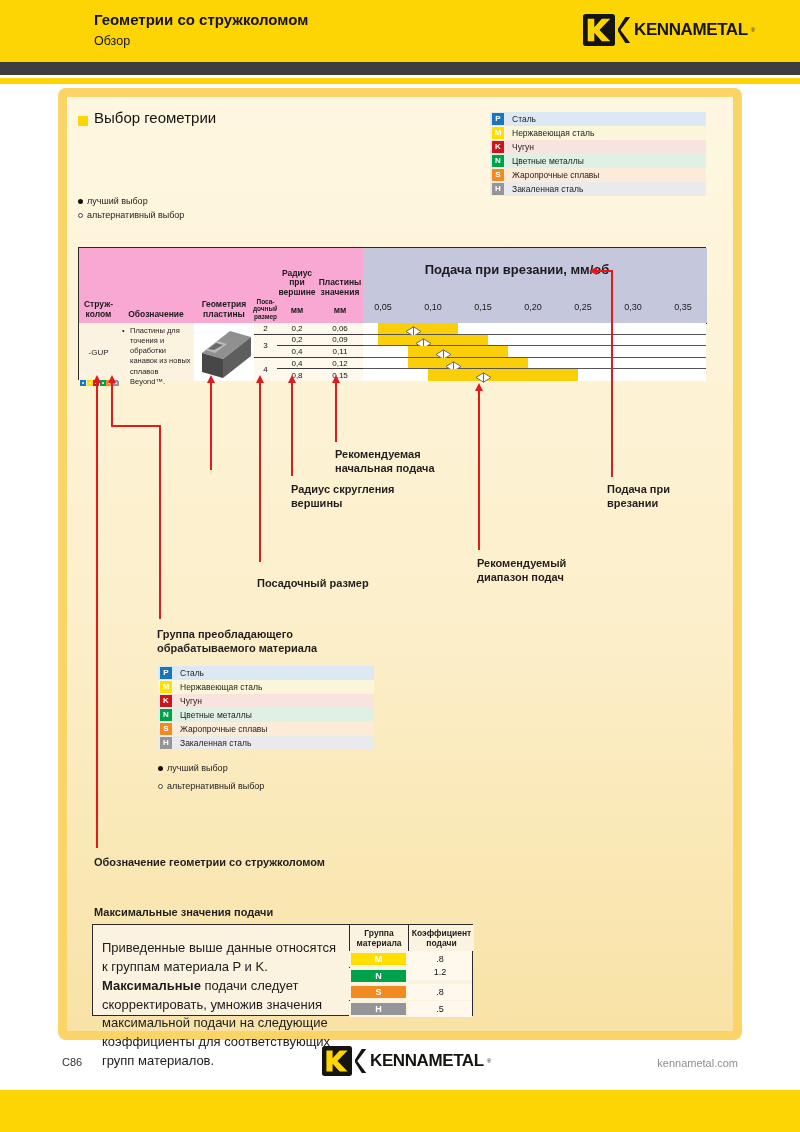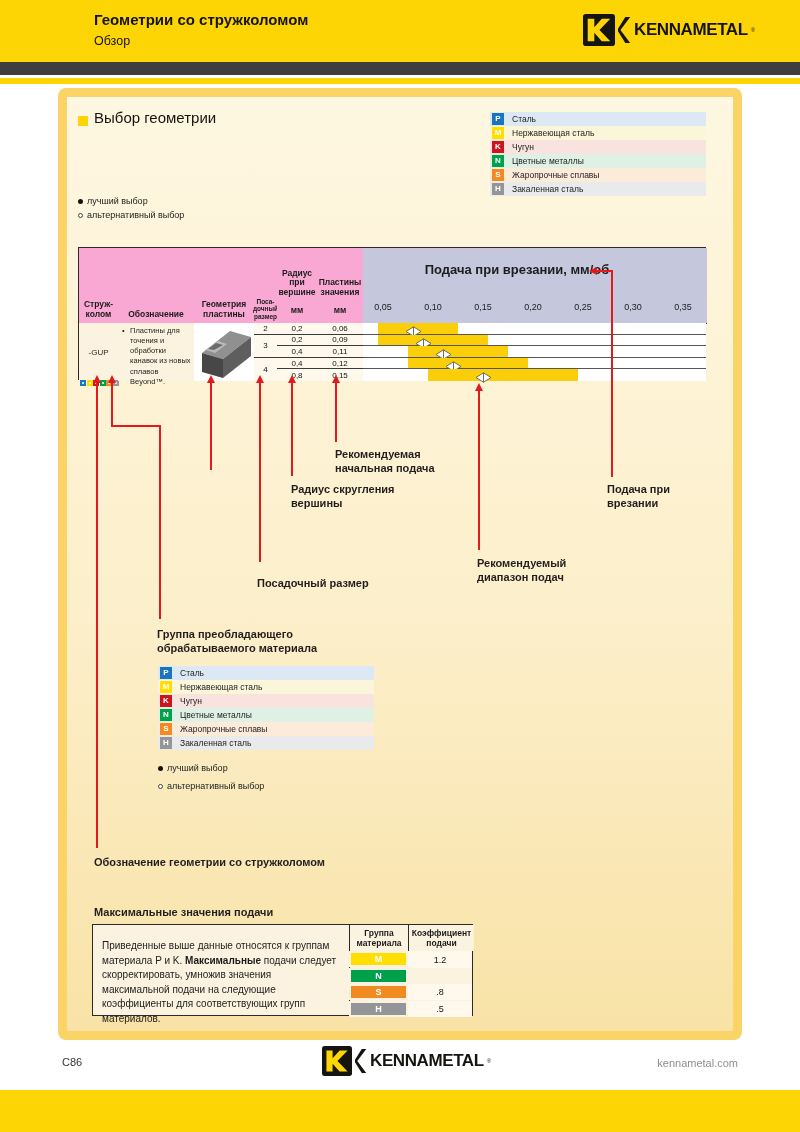--- a/index.html
+++ b/index.html
@@ -67,21 +67,21 @@
             border-right:8px solid var(--annotation_red);z-index:6;}
   .ann{position:absolute;font-size:11px;font-weight:bold;line-height:1.25;color:var(--text_dark);z-index:6;}
 
   
   .gup-sq{display:inline-block;width:6px;height:6px;margin-right:0.5px;position:relative;}
   .gup-sq i{position:absolute;left:2px;top:2px;width:2px;height:2px;background:#fff;border-radius:50%;}
 
   
   .mf-table{left:92px;top:924px;width:381px;height:92px;border:1.5px solid #2a2a2a;background:var(--cream_cell);}
   .mf-note{position:absolute;left:0;top:0;width:256px;height:92px;padding:14px 8px 0 9px;
-           font-size:10px;line-height:1.45;color:#1c1c1c;}
+           font-size:13px;line-height:1.45;color:#1c1c1c;}
   .mf-h{position:absolute;background:var(--cream_cell);font-size:8.5px;font-weight:bold;text-align:center;
         display:flex;align-items:center;justify-content:center;line-height:1.2;color:#1c1c1c;}
   .mf-code{position:absolute;left:256px;width:59px;height:16px;color:#fff;font-weight:bold;font-size:9px;
            text-align:center;line-height:13px;border:2px solid var(--cream_cell);}
   .mf-val{position:absolute;left:315px;width:64px;height:16px;background:var(--number_cell);
           font-size:9px;text-align:center;line-height:16px;color:#111;}
 
   .footer-page{left:62px;top:1056px;font-size:11px;color:#333;}
   .footer-site{left:560px;top:1057px;width:178px;text-align:right;font-size:11px;color:var(--site_gray);}
 </style>
@@ -335,21 +335,21 @@
     <div style="position:absolute;left:256px;top:0;width:1px;height:92px;background:#2a2a2a;"></div>
     <div style="position:absolute;left:315px;top:0;width:1px;height:26px;background:#2a2a2a;"></div>
     <div class="mf-h" style="left:257px;top:0;width:58px;height:26px;white-space:pre-line;">Группа
 материала</div>
     <div class="mf-h" style="left:316px;top:0;width:65px;height:26px;white-space:pre-line;">Коэффициент
 подачи</div>
     <div></div>
   <div class="mf-code" style="top: 26px; background: rgb(255, 222, 0);">M</div>
       <div class="mf-val" style="top: 26px;">.8</div>
       <div class="mf-code" style="top: 42.5px; background: rgb(0, 161, 75);">N</div>
-      <div class="mf-val" style="top: 27px;">1.2</div>
+      <div class="mf-val" style="top: 39px;">1.2</div>
       <div class="mf-code" style="top: 59px; background: rgb(241, 138, 33);">S</div>
       <div class="mf-val" style="top: 59px;">.8</div>
       <div class="mf-code" style="top: 75.5px; background: rgb(147, 149, 152);">H</div>
       <div class="mf-val" style="top: 75.5px;">.5</div>
     </div>
 
   <div class="abs footer-page">C86</div>
   <div class="abs logo" style="left:322px;top:1046px;">
     <svg width="30" height="30" viewBox="0 0 34 34">
       <rect width="34" height="34" rx="3" fill="#161410"></rect>

